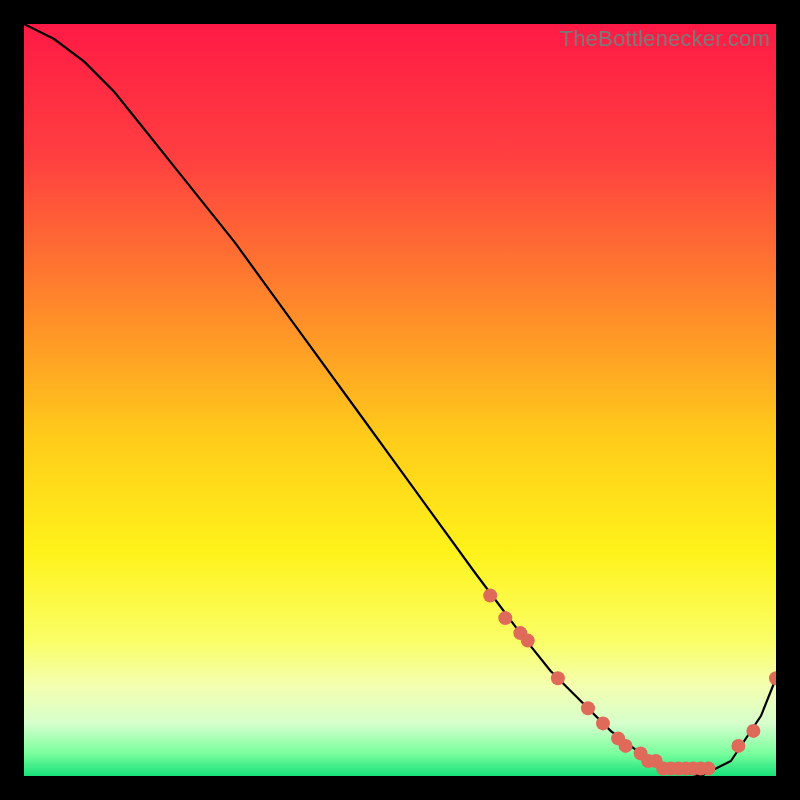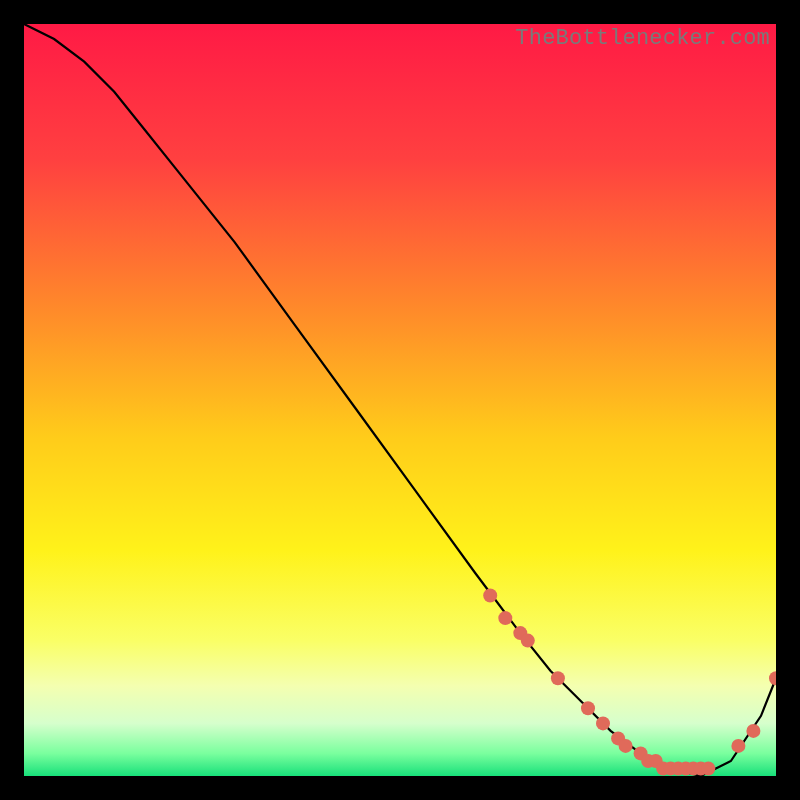--- a/index.html
+++ b/index.html
@@ -11,21 +11,20 @@
     overflow: hidden;
     font-family: Arial, Helvetica, sans-serif;
   }
   .frame {
     position: absolute;
     left: 24px;
     top: 24px;
     width: 752px;
     height: 672px;
     background: #ffffff;
-    font-family: Liberation Mono, monospace;
   }
   .plot {
     position: absolute;
     left: 0;
     top: 0;
     width: 752px;
     height: 752px;
   }
   .watermark {
     position: absolute;

